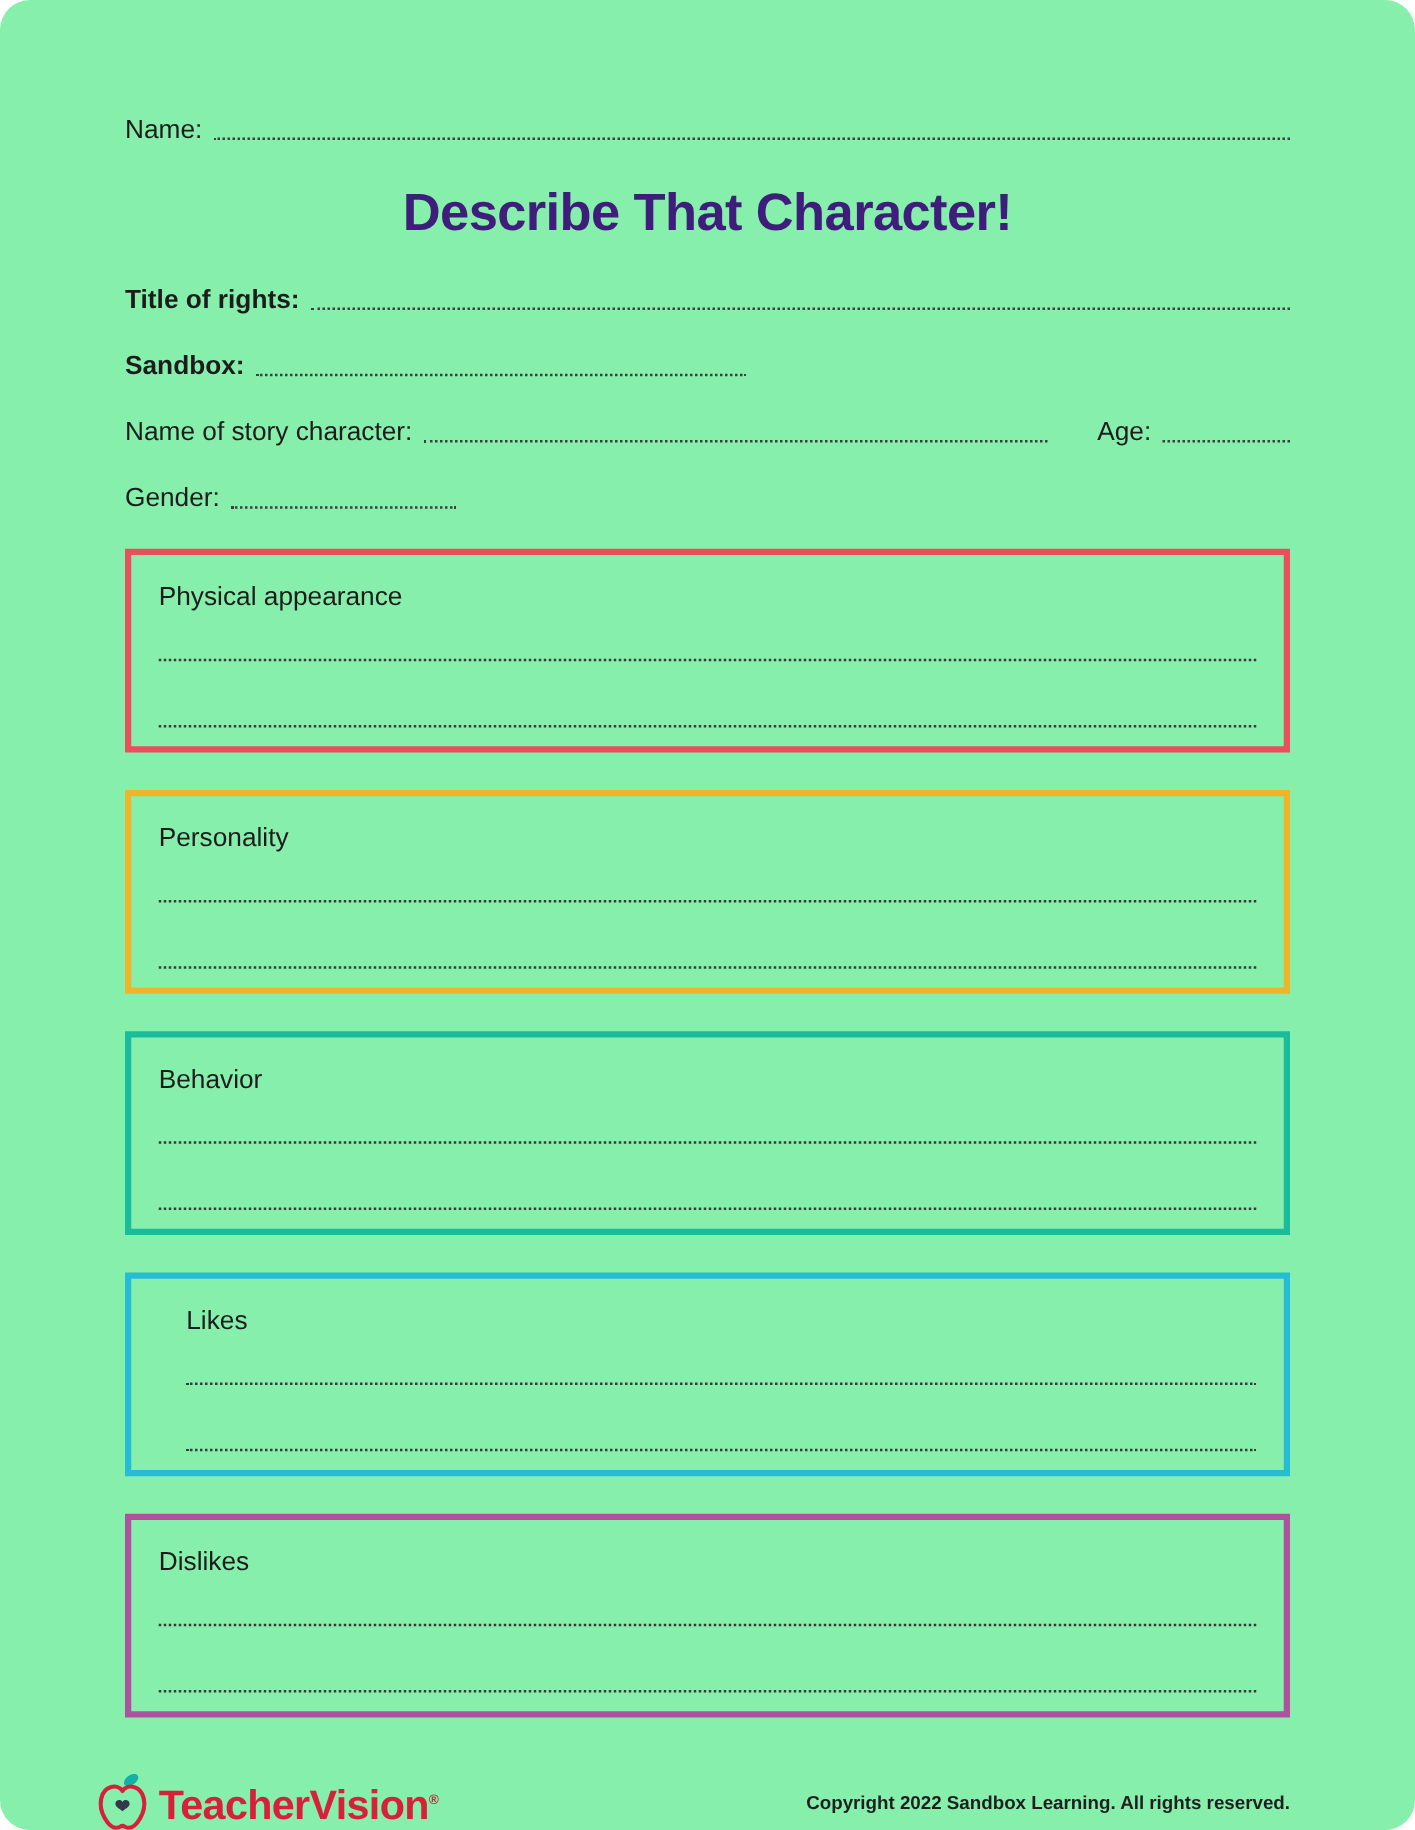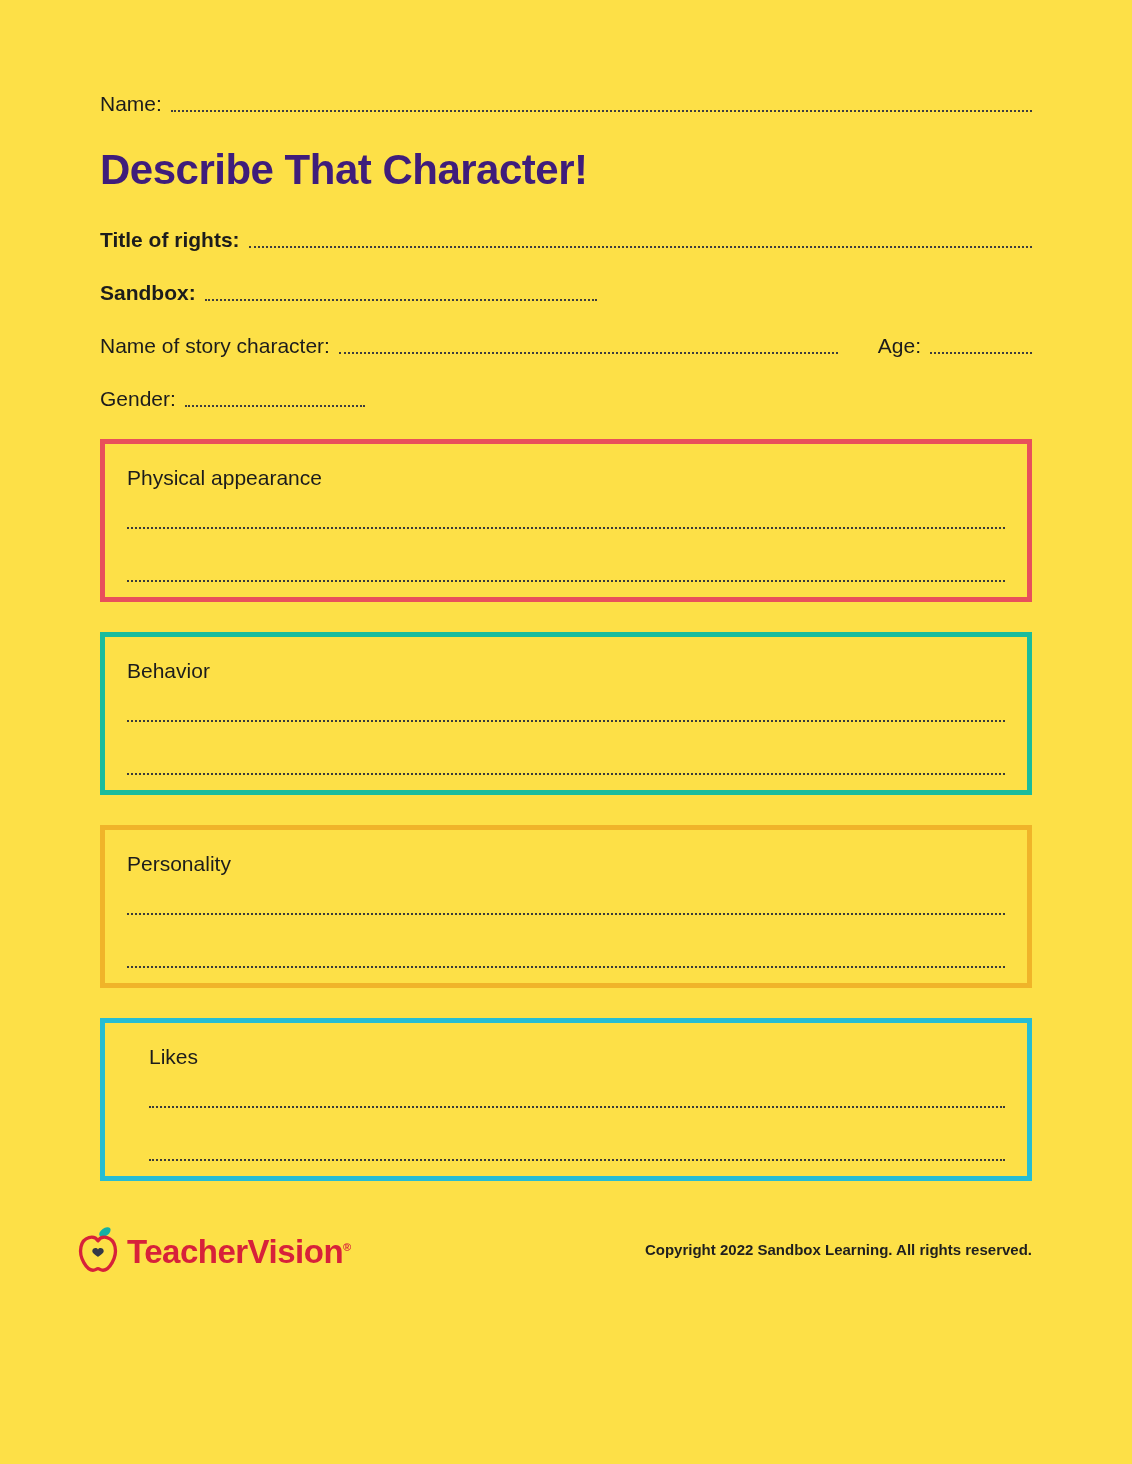--- a/index.html
+++ b/index.html
@@ -2,25 +2,26 @@
 <html><head>
 <meta charset="utf-8">
 <style>
   * { margin: 0; padding: 0; box-sizing: border-box; }
   html, body { background: #ffffff; }
   .page {
     position: relative;
     width: 1132px;
     height: 1464px;
     margin: 0 auto;
-    background: #fde047;
+    background: #86efac;
     font-family: "Liberation Sans", sans-serif;
     color: #1c1c1c;
     padding: 88px 100px 0 100px;
     overflow: hidden;
+    border-radius: 24px;
   }
   
   .frow {
     display: flex;
     align-items: flex-end;
     height: 30px;
   }
   .flabel {
     font-size: 21px;
     line-height: 28px;
@@ -36,20 +37,21 @@
     flex: 1 1 auto;
   }
   .dl.fixed { flex: 0 0 auto; }
   
   .header-row { display: flex; align-items: flex-end; height: 30px; }
   .date-group { display: flex; align-items: flex-end; margin-left: 24px; flex: 0 0 auto; }
   .date-line { width: 282px; }
   
   .title {
     margin-top: 28px;
+    text-align: center;
     font-size: 42px;
     line-height: 48px;
     font-weight: 700;
     letter-spacing: -0.5px;
   }
   
   .fields { margin-top: 30px; }
   .fields .frow { margin-bottom: 23px; }
   .author-line { width: 392px; }
   .age-group { display: flex; align-items: flex-end; margin-left: 40px; flex: 0 0 auto; }
@@ -135,38 +137,43 @@
       <span class="dl fixed gender-line"></span>
     </div>
   </div>
 
   <div class="box" style="border-color: rgb(232, 80, 91);">
     <div class="box-label">Physical appearance</div>
     <div class="wline first"></div>
     <div class="wline second"></div>
   </div>
 
-  <div class="box" style="border-color: rgb(26, 188, 156);">
-    <div class="box-label">Behavior</div>
+  <div class="box" style="border-color: rgb(240, 180, 41);">
+    <div class="box-label">Personality</div>
     <div class="wline first"></div>
     <div class="wline second"></div>
   </div>
 
-  <div class="box" style="border-color: rgb(240, 180, 41);">
-    <div class="box-label">Personality</div>
+  <div class="box" style="border-color: rgb(26, 188, 156);">
+    <div class="box-label">Behavior</div>
     <div class="wline first"></div>
     <div class="wline second"></div>
   </div>
 
   <div class="box" style="border-color: rgb(38, 189, 211); padding-left: 44px;">
     <div class="box-label">Likes</div>
     <div class="wline first"></div>
     <div class="wline second"></div>
   </div>
 
+  <div class="box" style="border-color: rgb(174, 82, 159);">
+    <div class="box-label">Dislikes</div>
+    <div class="wline first"></div>
+    <div class="wline second"></div>
+  </div>
 
   <div class="footer">
     <div class="logo">
       <span>
         <svg width="46" height="50" viewBox="0 0 50 54">
 
           <ellipse cx="32.5" cy="7.5" rx="7" ry="4.2" transform="rotate(-35 32.5 7.5)" fill="#14b0a5" style="fill: rgb(20, 176, 165);"></ellipse>
 
           <path d="M25 17 C21 10.5 9 12 6.5 23.5 C4 35.5 13 49 19.5 49 C22.5 49 23 47.3 25 47.3 C27 47.3 27.5 49 30.5 49 C37 49 46 35.5 43.5 23.5 C41 12 29 10.5 25 17 Z" fill="none" stroke="#d7213a" stroke-width="3.6" stroke-linejoin="round" style="stroke: rgb(215, 33, 58);"></path>
 

